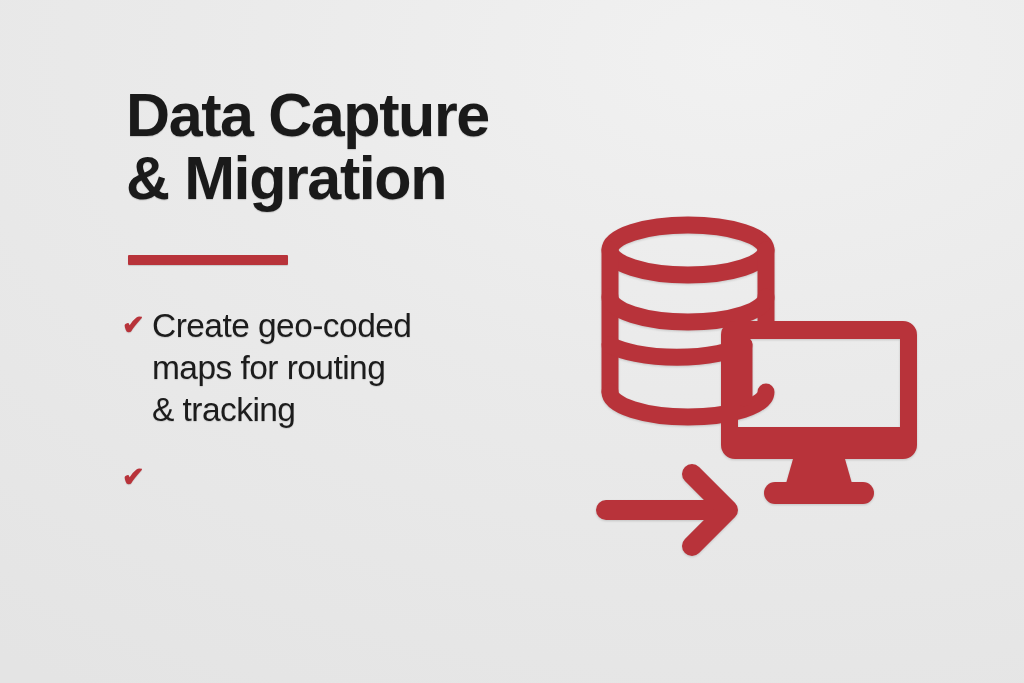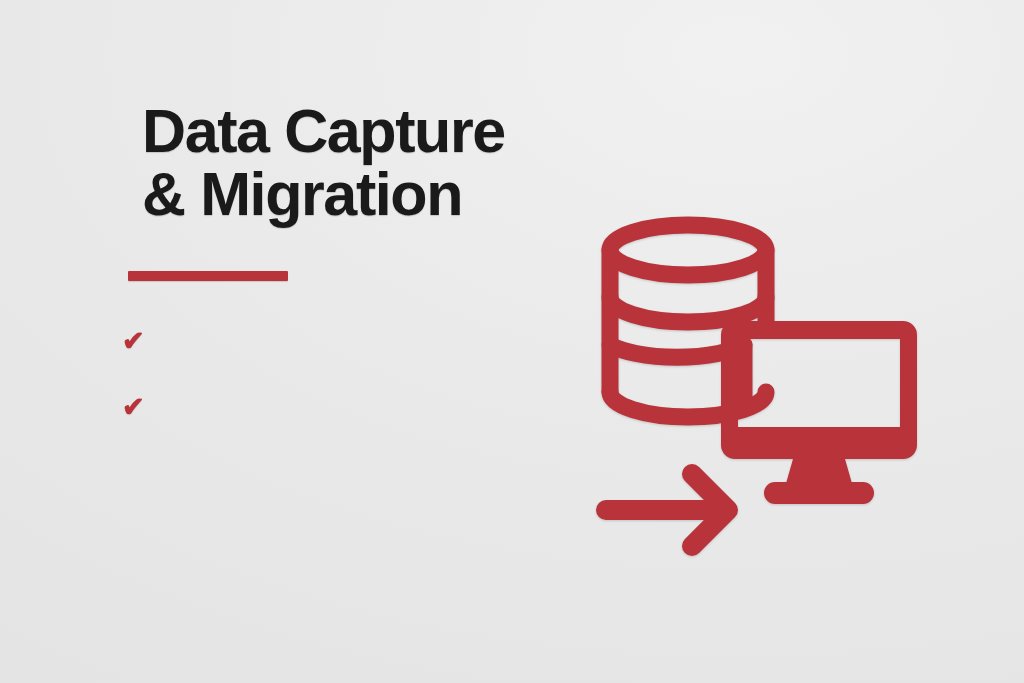--- a/index.html
+++ b/index.html
@@ -32,21 +32,21 @@
     top: 84px;
     width: 460px;
   }
 
   #page-title {
     font-size: 61px;
     line-height: 63px;
     font-weight: 700;
     letter-spacing: -1.4px;
     color: #1a1a1a;
-    margin: 16px;
+    margin: 0;
     white-space: pre-line;
     text-shadow: 0 1px 1px rgba(0,0,0,0.16);
   }
 
   #title-divider {
     width: 160px;
     height: 10px;
     background: #b8333a;
     margin-top: 45px;
     margin-left: 2px;
@@ -109,20 +109,23 @@
 
     <h1 id="page-title">Data Capture
 &amp; Migration</h1>
 
     <div id="title-divider"></div>
 
     <ul id="bullet-list">
 
       <li class="bullet-item">
         <span class="check-icon">✔</span>
+        <span class="bullet-text">Create geo-coded
+maps for routing
+&amp; tracking</span>
       </li>
 
       <li class="bullet-item">
         <span class="check-icon">✔</span>
       </li>
 
     </ul>
   </div>
 
   <div id="illustration">

